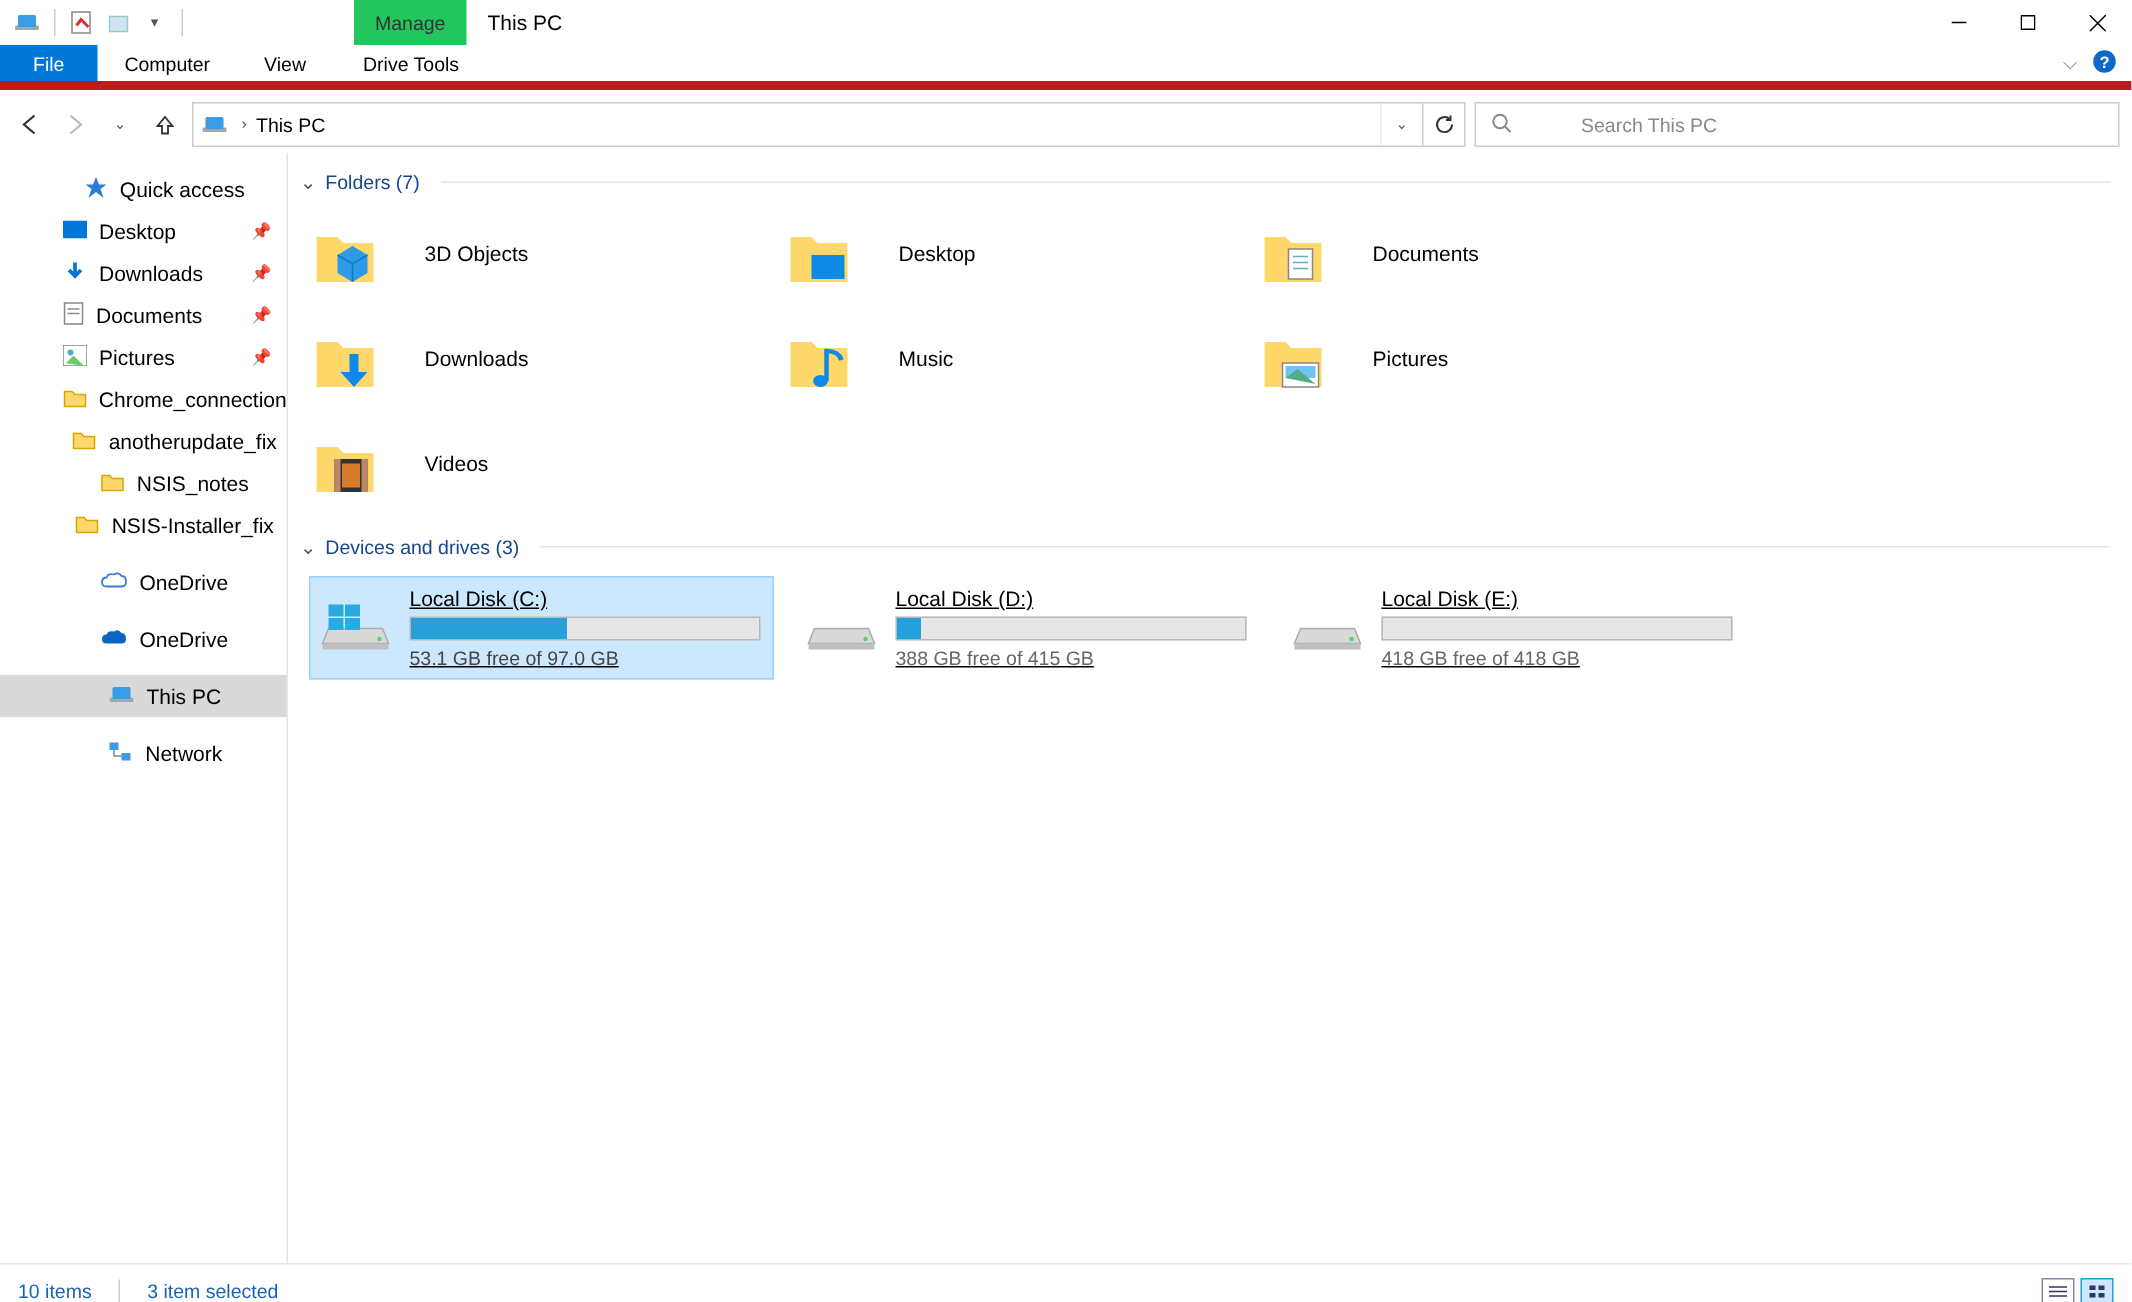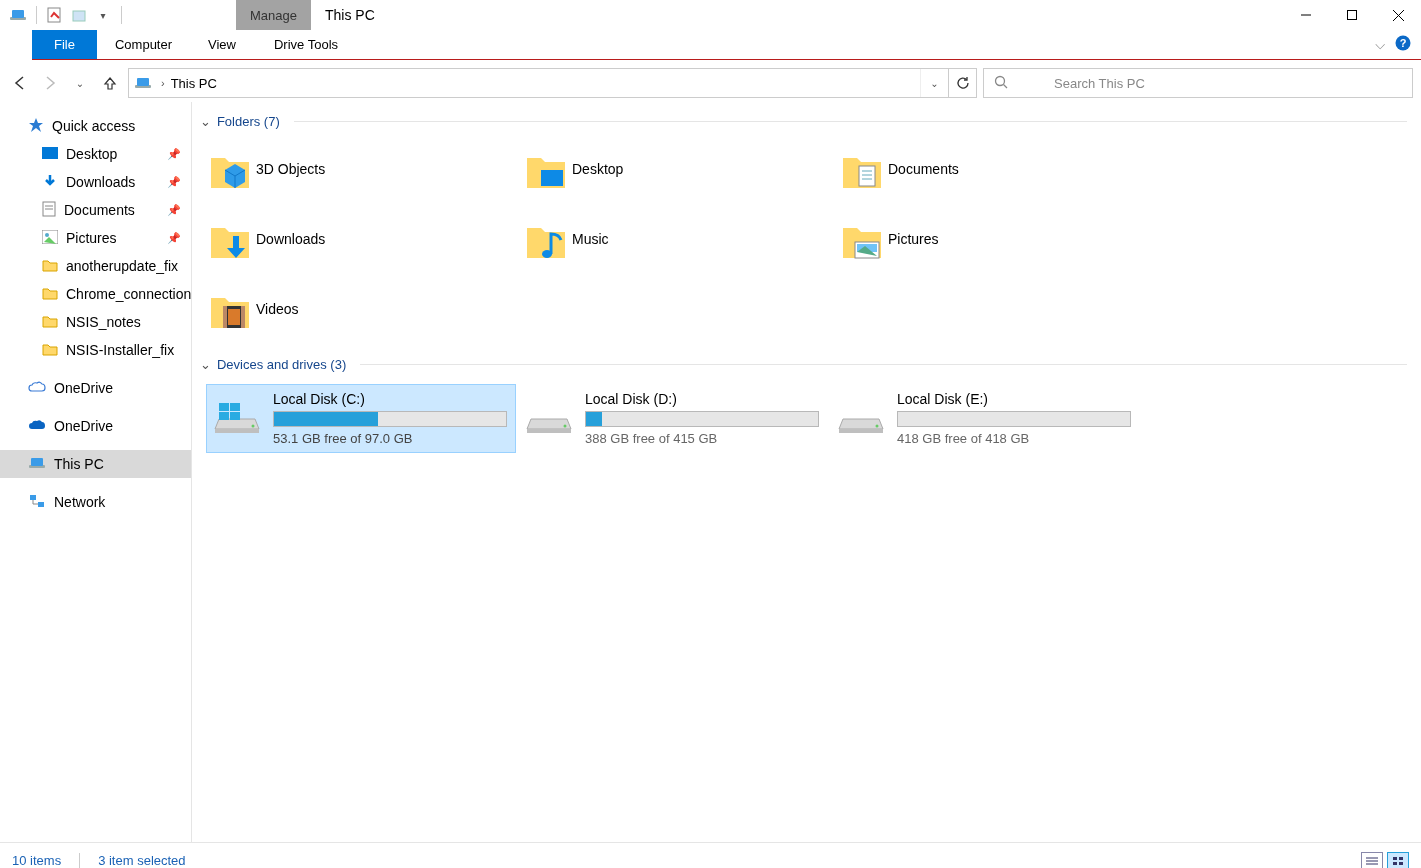--- a/index.html
+++ b/index.html
@@ -4,27 +4,27 @@
 <style>
 * { box-sizing: border-box; margin: 0; padding: 0; font-family: "Segoe UI", Tahoma, sans-serif; }
 body { width: 1421px; height: 868px; background: #fff; overflow: hidden; font-size: 13px; color: #000; }
 
 
 .titlebar { height: 30px; display: flex; align-items: center; background: #fff; }
 .titlebar .qat { display: flex; align-items: center; gap: 0; padding-left: 6px; }
 .qat-btn { width: 24px; height: 24px; display: flex; align-items: center; justify-content: center; }
 .sep { width: 1px; height: 18px; background: #ccc; margin: 0 6px; }
 .title-tab { height: 30px; display: flex; flex-direction: column; align-items: center; justify-content: center; padding: 0 14px; }
-.title-tab.manage { background: #a3a3a3; color: #333; margin-left: 108px; }
+.title-tab.manage { background: #22c55e; color: #333; margin-left: 108px; }
 .title-text { margin-left: 14px; font-size: 14px; }
 .win-controls { margin-left: auto; display: flex; }
 .win-btn { width: 46px; height: 30px; display: flex; align-items: center; justify-content: center; }
 
 
-.ribbon { height: 30px; display: flex; align-items: stretch; border-bottom: 1px solid #b91c1c; margin-left: 32px; }
+.ribbon { height: 30px; display: flex; align-items: stretch; border-bottom: 6px solid #b91c1c; }
 .ribbon-tab { padding: 0 18px; display: flex; align-items: center; font-size: 13px; cursor: default; }
 .ribbon-tab.file { background: #0078d7; color: #fff; padding: 0 22px; }
 .ribbon-tab.drive { border-top: 0; }
 .ribbon-right { margin-left: auto; display: flex; align-items: center; padding-right: 10px; gap: 10px; }
 
 
 .navrow { height: 38px; display: flex; align-items: center; gap: 6px; padding: 0 8px; margin-top: 4px; }
 .nav-arrow { width: 24px; height: 28px; display: flex; align-items: center; justify-content: center; color: #555; }
 .nav-arrow.disabled { color: #bbb; }
 .addrbar { flex: 1; height: 30px; border: 1px solid #ccc; display: flex; align-items: center; background: #fff; }
@@ -33,37 +33,37 @@
 .addrbar .spacer { flex: 1; }
 .addrbar .addr-btn { width: 28px; height: 28px; display: flex; align-items: center; justify-content: center; color: #555; border-left: 1px solid #eee; }
 .addrbar .addr-btn.refresh { border-left: 1px solid #ccc; }
 .searchbox { width: 430px; height: 30px; border: 1px solid #ccc; display: flex; align-items: center; padding: 0 10px; color: #777; gap: 12px; }
 .searchbox input { border: none; outline: none; flex: 1; font-size: 13px; color: #000; margin-left: 34px; }
 .searchbox input::placeholder { color: #888; }
 
 
 .split { display: flex; height: calc(868px - 30px - 30px - 42px - 26px); }
 .sidebar { width: 192px; border-right: 1px solid #e5e5e5; padding-top: 10px; }
-.tree-item { height: 28px; display: flex; align-items: center; padding-left: 28px; gap: 8px; font-size: 14px; cursor: default; white-space: nowrap; overflow: hidden; }
+.tree-item { height: 28px; display: flex; align-items: center; padding-left: 28px; gap: 8px; font-size: 14px; cursor: default; white-space: nowrap; overflow: hidden; justify-content: center; }
 .tree-item.sub { padding-left: 42px; }
 .tree-item .pin { margin-left: auto; margin-right: 10px; color: #888; font-size: 11px; }
 .tree-item.selected { background: #d9d9d9; }
 .tree-gap { height: 10px; }
 
 .content { flex: 1; padding: 8px 10px 8px 4px; overflow: auto; }
 .group-header { display: flex; align-items: center; gap: 6px; color: #15468c; font-size: 13px; padding: 4px 4px; }
 .group-header .chev { color: #555; }
 .group-line { height: 1px; background: #e5e5e5; flex: 1; margin-left: 8px; }
 
 .folders-grid { display: grid; grid-template-columns: repeat(3, 310px); gap: 14px 6px; padding: 8px 0 16px 10px; }
-.folder-tile { display: flex; align-items: center; gap: 2px; height: 56px; text-align: right; }
+.folder-tile { display: flex; align-items: center; gap: 29px; height: 56px; text-align: right; }
 .folder-tile .ficon { width: 48px; height: 48px; display: flex; align-items: center; justify-content: center; }
 .folder-tile .flabel { font-size: 14px; }
 
-.drives-grid { display: grid; grid-template-columns: repeat(3, 310px); gap: 14px 2px; padding: 8px 0 16px 10px; }
+.drives-grid { display: grid; grid-template-columns: repeat(3, 310px); gap: 14px 14px; padding: 8px 0 16px 10px; text-decoration: underline; }
 .drive-tile { display: flex; align-items: flex-start; gap: 12px; padding: 6px; border: 1px solid transparent; }
 .drive-tile.selected { background: #cce8ff; border-color: #99d1ff; }
 .drive-tile .dicon { width: 48px; height: 40px; display: flex; align-items: center; justify-content: center; margin-top: 4px; }
 .drive-tile .dinfo { flex: 1; display: flex; flex-direction: column; gap: 4px; }
 .drive-tile .dlabel { font-size: 14px; }
 .drive-tile .dbar { width: 234px; height: 16px; border: 1px solid #b8b8b8; background: #e6e6e6; position: relative; }
 .drive-tile .dbar .fill { position: absolute; left: 0; top: 0; bottom: 0; background: #26a0da; }
 .drive-tile .dfree { font-size: 13px; color: #666; }
 .drive-tile.selected .dfree { color: #444; }
 
@@ -241,27 +241,27 @@
             <circle cx="5" cy="5" r="2" fill="#5ac"></circle>
             <path d="M2 12 L7 7 L14 14" fill="#6c6"></path>
           </svg></span>
       <span>Pictures</span>
       <span class="pin">📌</span>
     </div>
     <div class="tree-item sub">
       <span><svg width="16" height="14">
             <path d="M1 3 L6 3 L8 5 L15 5 L15 13 L1 13 Z" fill="#ffd86b" stroke="#d9a400"></path>
           </svg></span>
-      <span>anotherupdate_fix</span>
+      <span>Chrome_connection</span>
     </div>
     <div class="tree-item sub">
       <span><svg width="16" height="14">
             <path d="M1 3 L6 3 L8 5 L15 5 L15 13 L1 13 Z" fill="#ffd86b" stroke="#d9a400"></path>
           </svg></span>
-      <span>Chrome_connection</span>
+      <span>anotherupdate_fix</span>
     </div>
     <div class="tree-item sub">
       <span><svg width="16" height="14">
             <path d="M1 3 L6 3 L8 5 L15 5 L15 13 L1 13 Z" fill="#ffd86b" stroke="#d9a400"></path>
           </svg></span>
       <span>NSIS_notes</span>
     </div>
     <div class="tree-item sub">
       <span><svg width="16" height="14">
             <path d="M1 3 L6 3 L8 5 L15 5 L15 13 L1 13 Z" fill="#ffd86b" stroke="#d9a400"></path>

